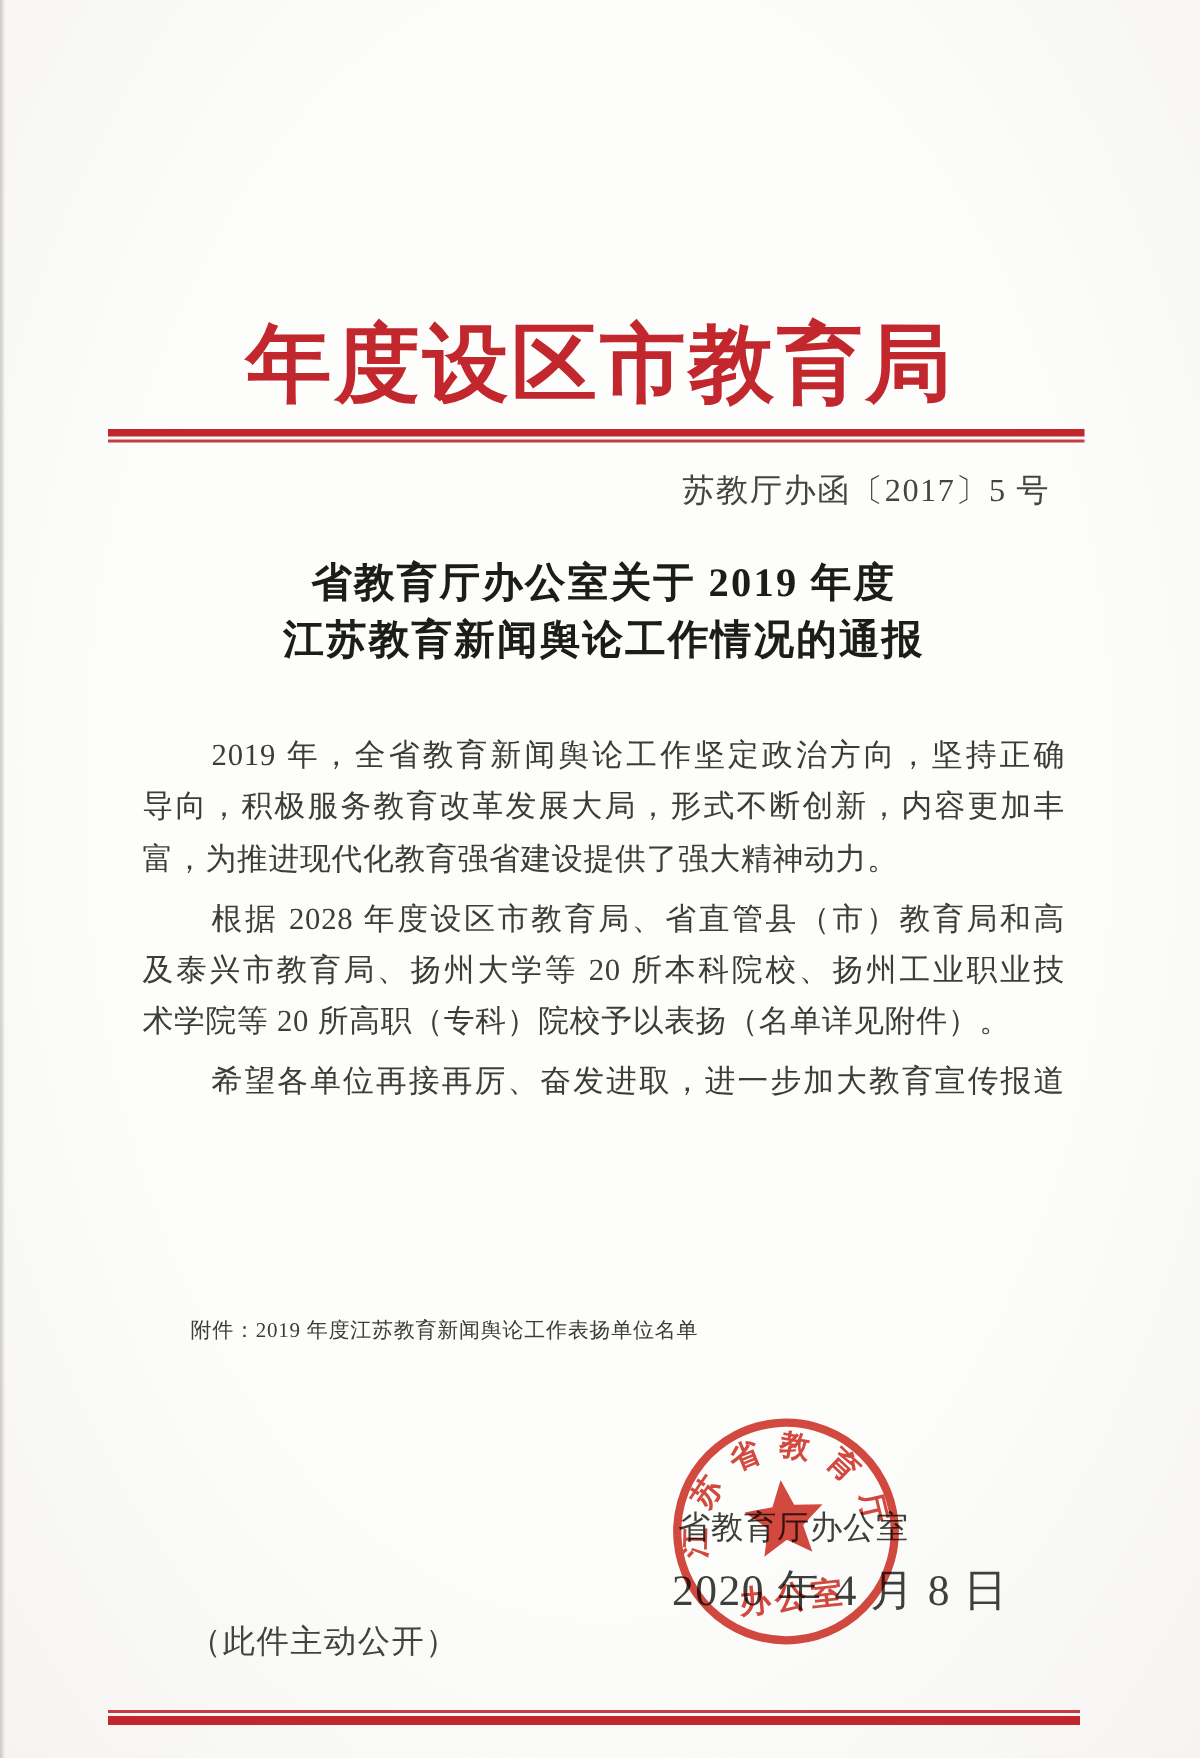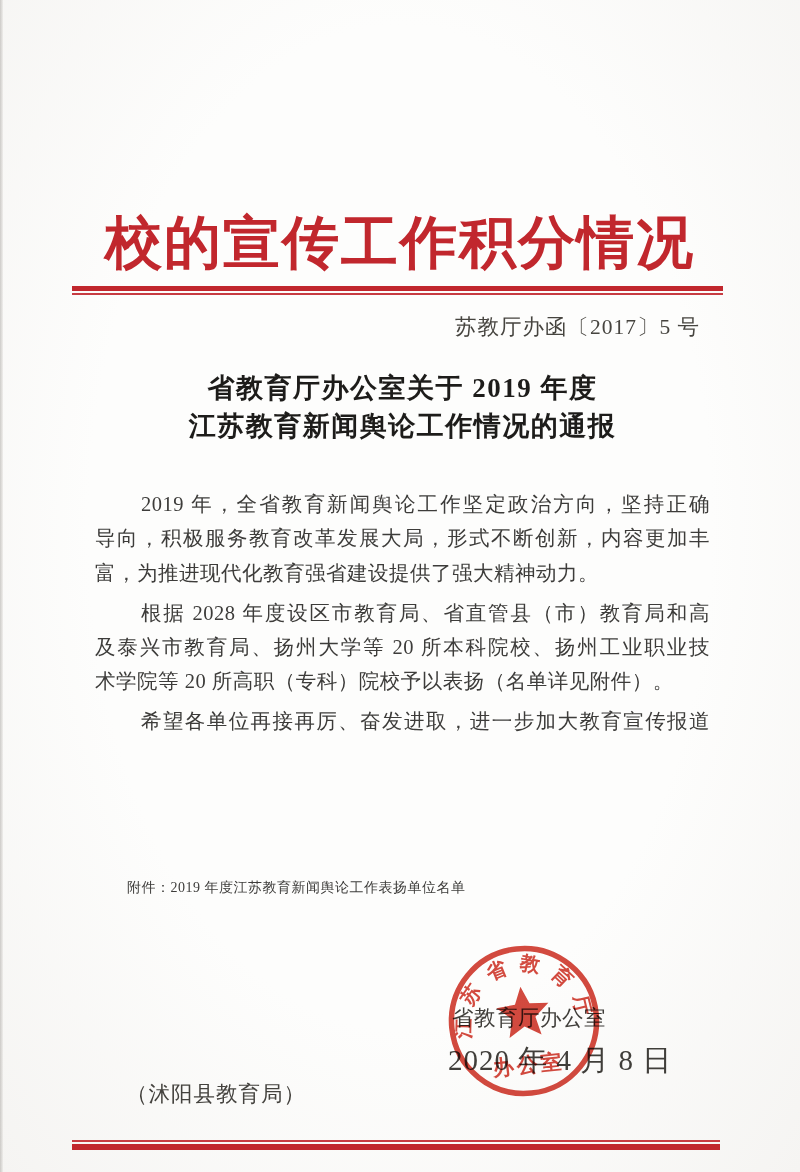--- a/index.html
+++ b/index.html
@@ -77,21 +77,21 @@
     mix-blend-mode:multiply;opacity:.92;
     transform:rotate(-6deg);
   }
   .seal text{font-family:"Liberation Serif","DejaVu Serif",serif;}
 </style>
 </head>
 <body>
 
 <div class="edge-shadow"></div>
 
-<div class="letterhead">校的宣传工作积分情况</div>
+<div class="letterhead">年度设区市教育局</div>
 
 <div class="rule rule-top">
   <div class="thick"></div>
   <div class="thin"></div>
 </div>
 
 <div class="doc-number">苏教厅办函〔2017〕5 号</div>
 
 <div class="doc-title">
   <div>省教育厅办公室关于 2019 年度</div>
@@ -122,18 +122,18 @@
 <svg class="seal" viewBox="0 0 160 160">
   <circle cx="80" cy="80" r="72.5" fill="none" stroke="#d13a2e" stroke-width="5.5"></circle>
   <polygon fill="#d13a2e" points="80,45.5 87.3,62.9 106.1,64.5 91.8,76.9 96.1,95.3 80,85.5 63.9,95.3 68.2,76.9 53.9,64.5 72.7,62.9"></polygon>
   <path id="sealArc" d="M 26.3 89.4 A 54 54 0 1 1 133.7 89.4" fill="none"></path>
   <text font-size="20" font-weight="bold" fill="#d13a2e" letter-spacing="11">
     <textPath href="#sealArc" startOffset="50%" text-anchor="middle">江苏省教育厅</textPath>
   </text>
   <text x="80" y="131" text-anchor="middle" font-size="21" font-weight="bold" fill="#d13a2e" letter-spacing="3">办公室</text>
 </svg>
 
-<div class="footer-note">（沭阳县教育局）</div>
+<div class="footer-note">（此件主动公开）</div>
 
 <div class="rule rule-bottom">
   <div class="thin"></div>
   <div class="thick"></div>
 </div>
 
 </body></html>

